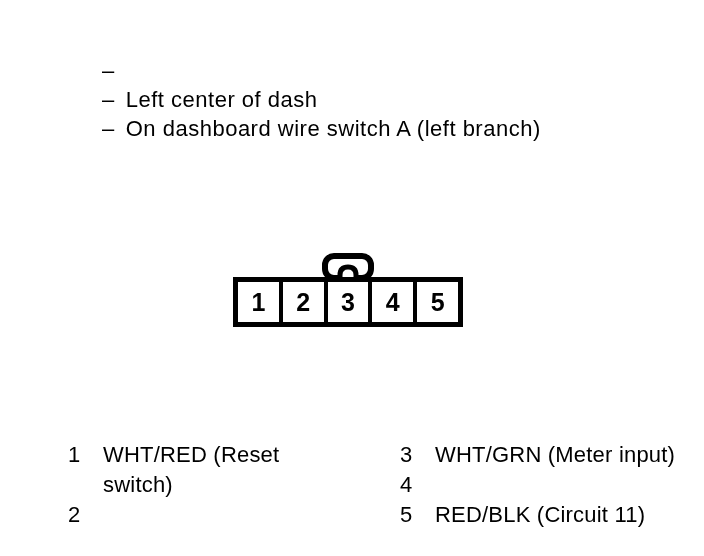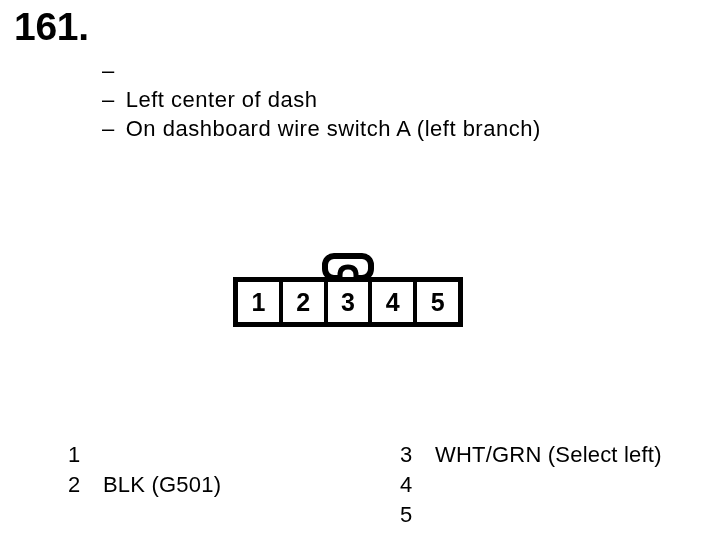--- a/index.html
+++ b/index.html
@@ -67,21 +67,20 @@
   .pin-num{flex:0 0 35px;}
   .legend-col.left .wire-label{width:185px;}
   .legend-col.right .wire-label{white-space:nowrap;}
 </style>
 </head>
 <body>
 
 <div class="page">
 
   <div class="title-row">
-    <span>161.</span>
   </div>
 
   <div class="bullets">
     <div class="bullet">
       <span class="dash">–</span>
     </div>
     <div class="bullet">
       <span class="dash">–</span>
       <span>Left center of dash</span>
     </div>
@@ -111,33 +110,34 @@
       <span>4</span>
     </div>
     <div class="pin-cell">
       <span>5</span>
     </div>
   </div>
 
   <div class="legend-col left">
     <div class="lrow">
       <span class="pin-num">1</span>
+      <span class="wire-label">WHT/RED (Reset switch)</span>
     </div>
     <div class="lrow">
       <span class="pin-num">2</span>
-      <span class="wire-label">BLK (G501)</span>
     </div>
   </div>
 
   <div class="legend-col right">
     <div class="lrow">
       <span class="pin-num">3</span>
-      <span class="wire-label">WHT/GRN (Select left)</span>
+      <span class="wire-label">WHT/GRN (Meter input)</span>
     </div>
     <div class="lrow">
       <span class="pin-num">4</span>
     </div>
     <div class="lrow">
       <span class="pin-num">5</span>
+      <span class="wire-label">RED/BLK (Circuit 11)</span>
     </div>
   </div>
 
 </div>
 
 </body></html>

